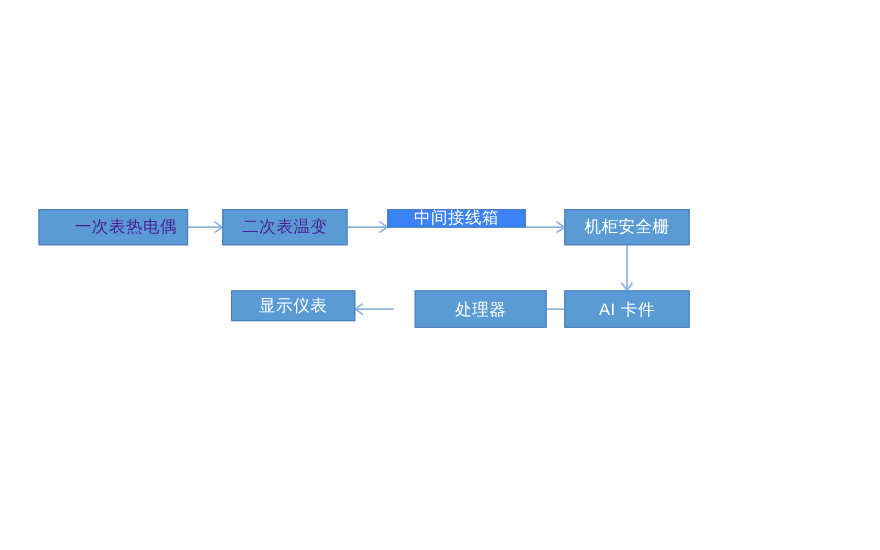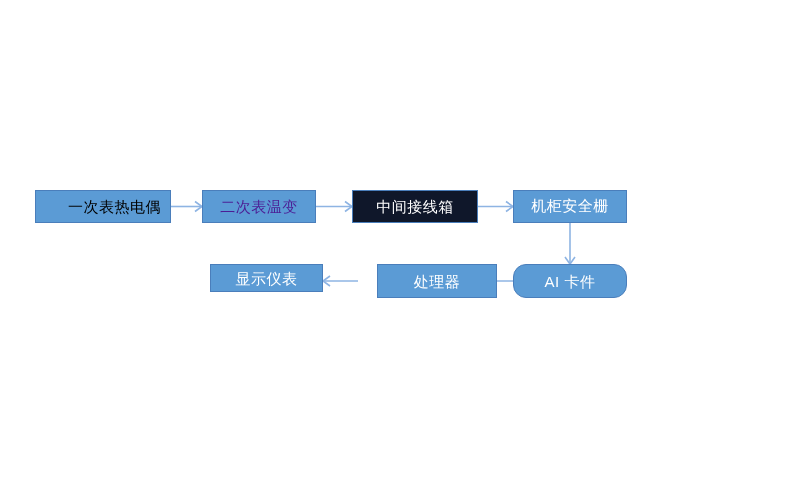--- a/index.html
+++ b/index.html
@@ -78,32 +78,32 @@
         </g>
         <g>
           <line x1="358" y1="281" x2="323" y2="281" stroke="#8eb4e3"></line>
           <path d="M 330 276 L 323 281 L 330 286" stroke="#8eb4e3" stroke-linecap="butt" stroke-linejoin="miter" fill="none"></path>
         </g>
       </g>
   </svg>
 
   <div id="nodes">
       <div class="node" style="left: 35px; top: 190px; width: 136px; height: 33px; background: rgb(91, 155, 213); border-color: rgb(74, 126, 187);">
-        <span class="node-label" style="color: #000000; margin-left: 23px;">一次表热电偶</span>
+        <span class="node-label" style="color: #4c1d95; margin-left: 23px;">一次表热电偶</span>
       </div>
       <div class="node" style="left: 202px; top: 190px; width: 114px; height: 33px; background: rgb(91, 155, 213); border-color: rgb(74, 126, 187);">
         <span class="node-label" style="color: #4c1d95;">二次表温变</span>
       </div>
-      <div class="node" style="left: 352px; top: 190px; width: 126px; height: 33px; background: #0f172a; border-color: rgb(74, 126, 187); justify-content: center;">
+      <div class="node" style="left: 352px; top: 190px; width: 126px; height: 17px; background: #3b82f6; border-color: rgb(74, 126, 187); justify-content: center;">
         <span class="node-label" style="color: rgb(255, 255, 255);">中间接线箱</span>
       </div>
       <div class="node" style="left: 513px; top: 190px; width: 114px; height: 33px; background: rgb(91, 155, 213); border-color: rgb(74, 126, 187);">
-        <span class="node-label" style="color: rgb(255, 255, 255); font-family: Liberation Serif, serif;">机柜安全栅</span>
+        <span class="node-label" style="color: rgb(255, 255, 255);">机柜安全栅</span>
       </div>
-      <div class="node" style="left: 513px; top: 264px; width: 114px; height: 34px; background: rgb(91, 155, 213); border-color: rgb(74, 126, 187); border-radius: 13px;">
+      <div class="node" style="left: 513px; top: 264px; width: 114px; height: 34px; background: rgb(91, 155, 213); border-color: rgb(74, 126, 187);">
         <span class="node-label" style="color: rgb(255, 255, 255);">AI 卡件</span>
       </div>
       <div class="node" style="left: 377px; top: 264px; width: 120px; height: 34px; background: rgb(91, 155, 213); border-color: rgb(74, 126, 187);">
         <span class="node-label" style="color: rgb(255, 255, 255);">处理器</span>
       </div>
       <div class="node" style="left: 210px; top: 264px; width: 113px; height: 28px; background: rgb(91, 155, 213); border-color: rgb(74, 126, 187);">
         <span class="node-label" style="color: rgb(255, 255, 255);">显示仪表</span>
       </div>
     </div>
 

